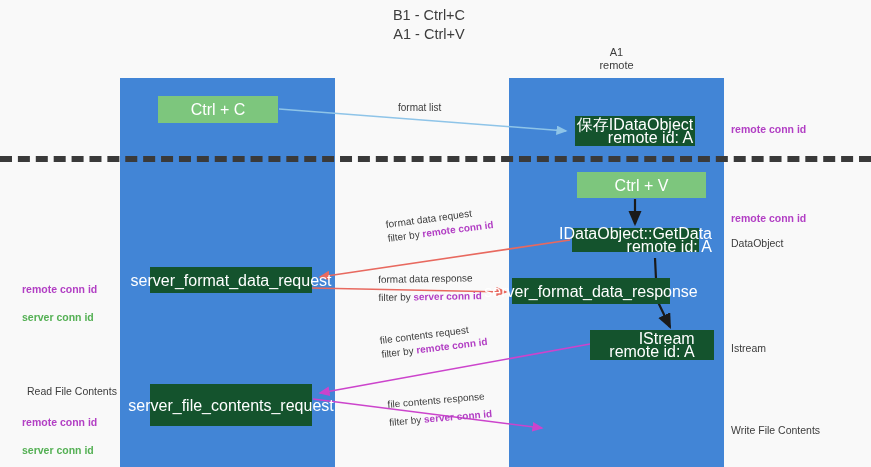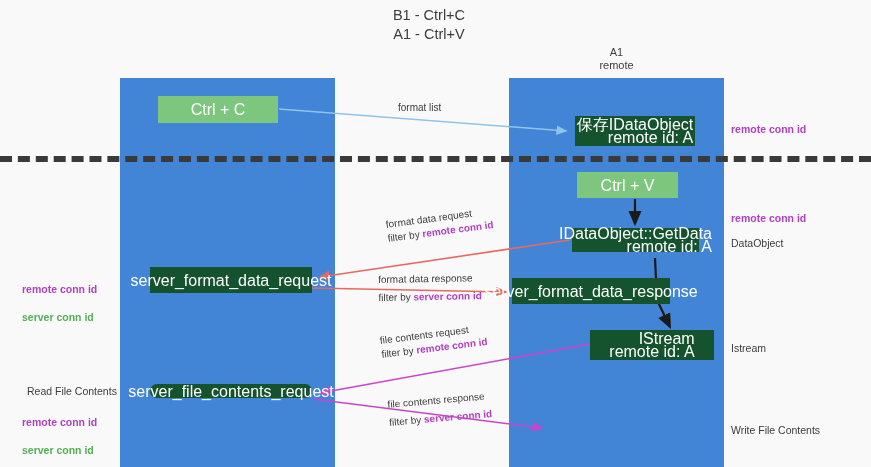--- a/index.html
+++ b/index.html
@@ -34,26 +34,26 @@
     position:absolute;box-sizing:border-box;
     display:flex;flex-direction:column;align-items:center;justify-content:center;
     color:#ffffff;font-size:16px;line-height:13px;text-align:right;
     white-space:pre-line;
   }
   .green{background:#7dc67d;}
   .orange{background:#14532d;}
 
   .n-ctrlc{left:158px;top:96px;width:120px;height:27px;}
   .n-dataobj{left:575px;top:116px;width:120px;height:30px;}
-  .n-ctrlv{left:577px;top:172px;width:101px;height:26px;}
+  .n-ctrlv{left:577px;top:172px;width:129px;height:26px;}
   .n-getdata{left:572px;top:228px;width:127px;height:24px;}
   .n-sfdreq{left:150px;top:267px;width:162px;height:26px;}
   .n-sfdres{left:512px;top:278px;width:158px;height:26px;}
   .n-istream{left:590px;top:330px;width:124px;height:30px;}
-  .n-sfcreq{left:150px;top:384px;width:162px;height:14px;border-radius:10px;}
+  .n-sfcreq{left:150px;top:384px;width:162px;height:42px;}
   .n-sfcres{left:548px;top:416px;width:158px;height:26px;}
 
   .sep{
     position:absolute;left:0;top:156px;width:871px;height:0;
     border-top:6px dashed #3a3a3a;
   }
 
   .side{
     position:absolute;font-size:10.5px;line-height:14px;
     white-space:pre-line;

